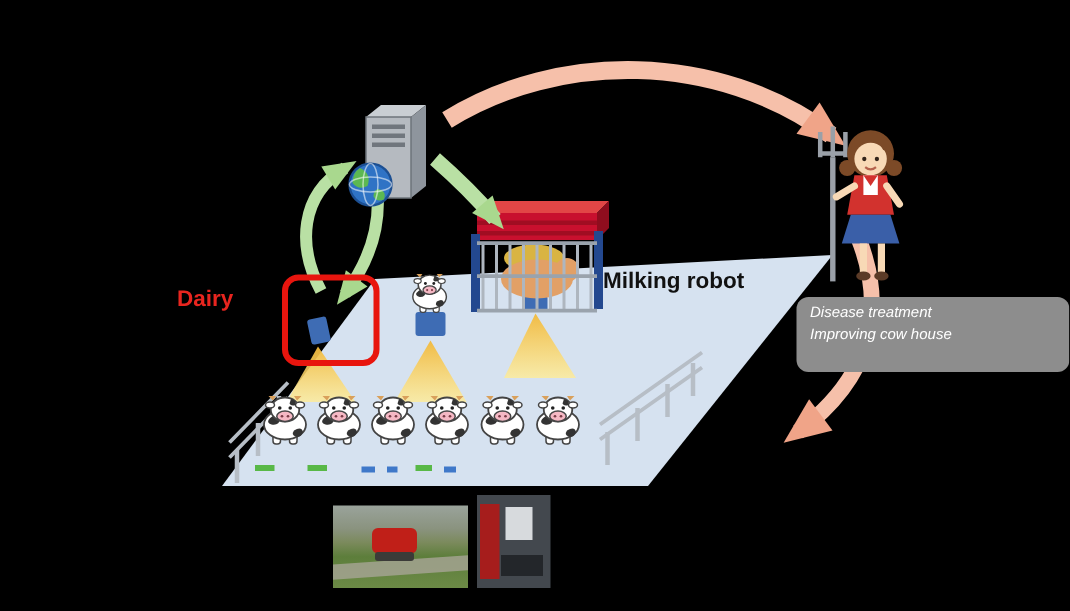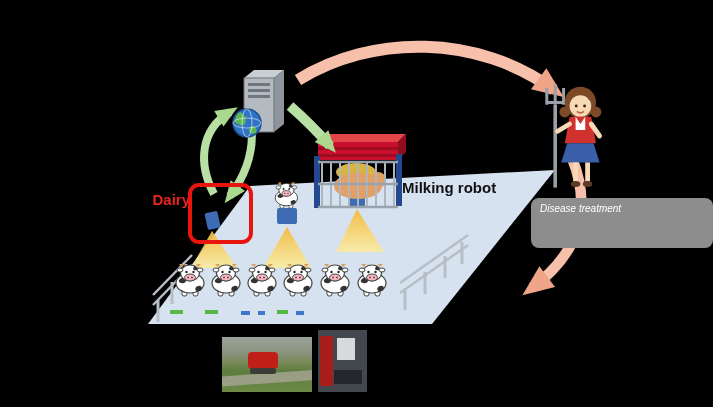--- a/index.html
+++ b/index.html
@@ -3,21 +3,21 @@
 <meta charset="utf-8">
 <style>
   html,body{margin:0;padding:0;background:#000;}
   .canvas{
     position:relative;width:713px;height:407px;background:#000;
     overflow:hidden;font-family:"Liberation Sans",sans-serif;
   }
   .canvas svg.layer{position:absolute;left:0;top:0;}
   .label{position:absolute;white-space:nowrap;}
   .dairy-label{
-    left:118px;top:190px;width:72px;text-align:right;
+    left:118px;top:190px;width:72px;text-align:left;
     color:#e8251f;font-size:15px;font-weight:700;line-height:1.35;
   }
   .highlight-box{
     position:absolute;left:188px;top:183px;width:57px;height:53px;
     border:4px solid #e8150e;border-radius:11px;background:transparent;
   }
   .milking-label{
     left:402px;top:179px;color:#111;font-size:15px;font-weight:700;
   }
   .treatment-box{
@@ -206,20 +206,21 @@
   <div class="label dairy-label">
     <div>Dairy</div>
   </div>
 
   <div class="highlight-box"></div>
 
   <div class="label milking-label">Milking robot</div>
 
   <div class="treatment-box">
     <div>Disease treatment</div>
+    <div>Improving cow house</div>
   </div>
 
   <div class="photo photo1">
     <div class="path-strip"></div>
     <div class="robot-body"></div>
     <div class="robot-base"></div>
   </div>
   <div class="photo photo2">
     <div class="machine-red"></div>
     <div class="machine-panel"></div>

